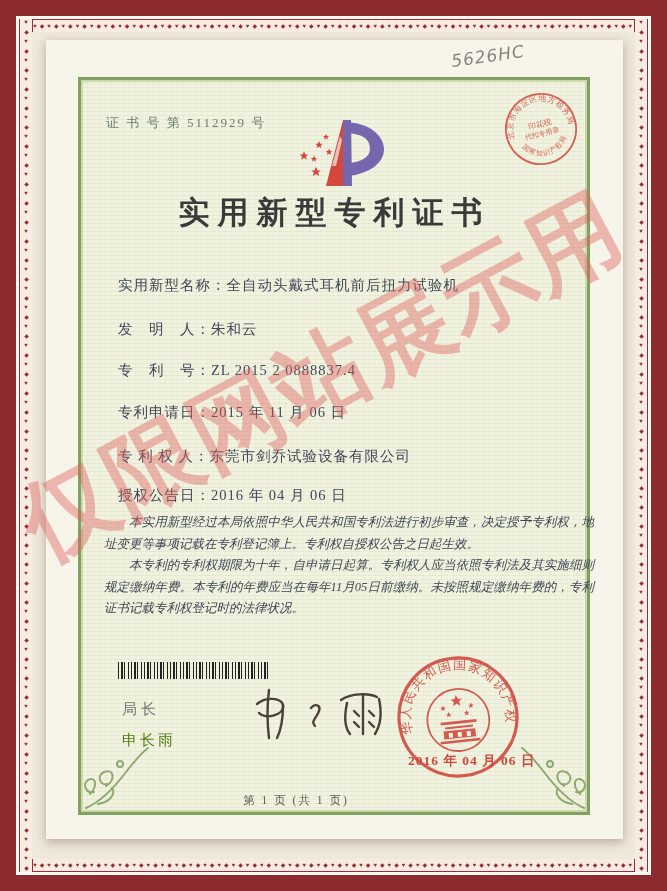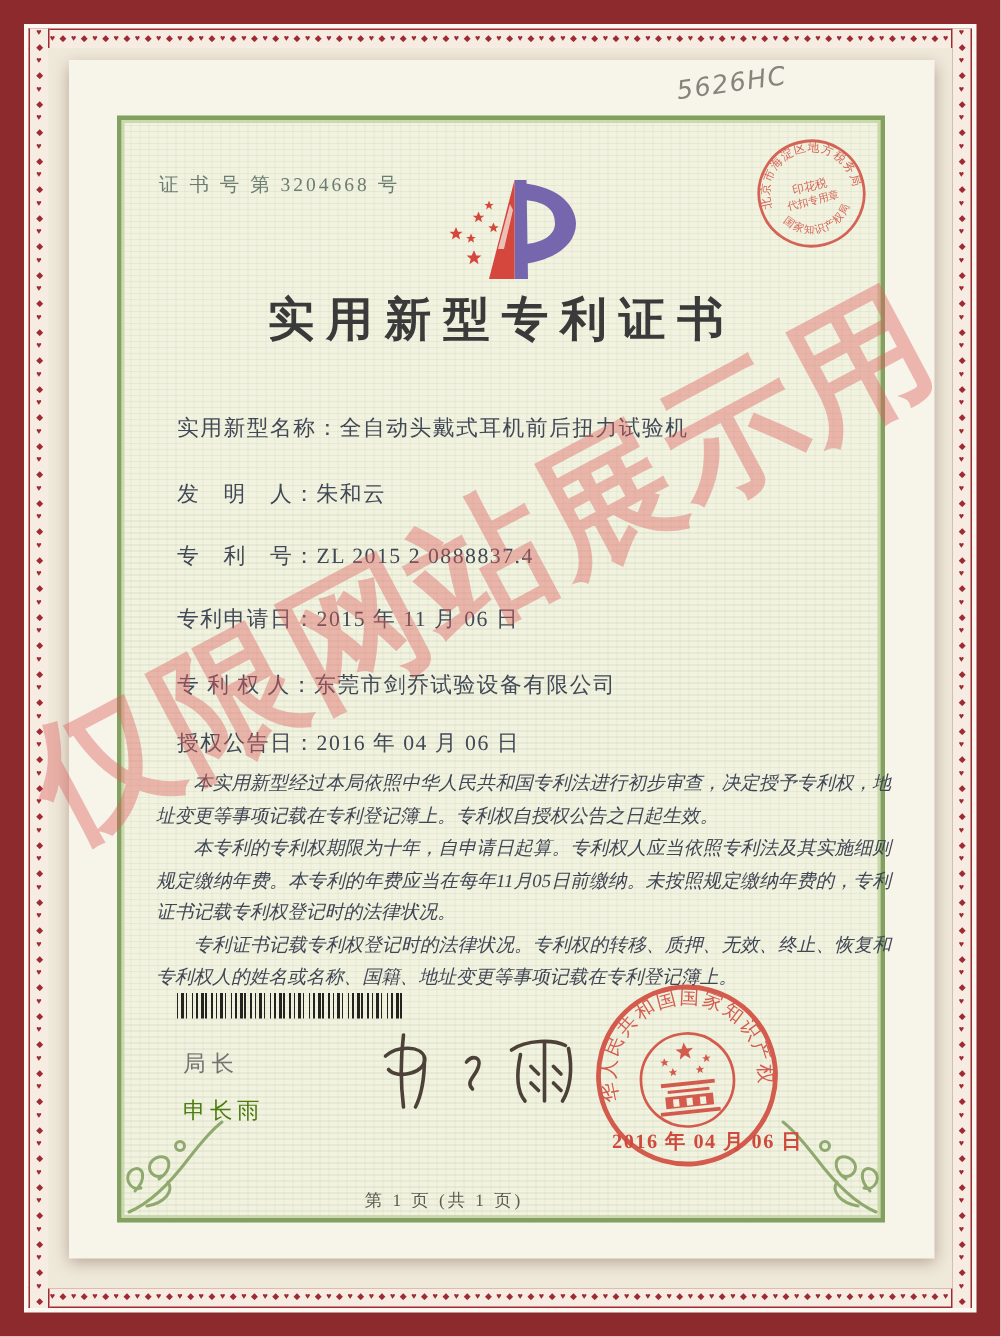--- a/index.html
+++ b/index.html
@@ -70,21 +70,21 @@
     <svg class="corner-flourish" style="left:472px;top:702px;transform:scaleX(-1);" viewBox="0 0 72 72">
       <g fill="none" stroke="#7f9d5c" stroke-width="2" stroke-linecap="round" opacity=".85">
         <path d="M6,66 C20,60 34,46 46,30 C54,20 60,12 68,6"></path>
         <path d="M10,52 C18,44 16,34 8,38 C2,42 6,52 14,50"></path>
         <path d="M26,44 C36,38 34,26 24,30 C16,34 20,44 28,42"></path>
         <path d="M18,62 C30,60 36,52 32,46"></path>
         <circle cx="40" cy="22" r="3"></circle>
       </g>
     </svg>
 
-    <div class="abs cert-no z5">证 书 号 第 3204668 号</div>
+    <div class="abs cert-no z5">证 书 号 第 5112929 号</div>
 
     <div class="abs annotation z5">5626HC</div>
 
     <div class="abs stamp-wrap z5">
       <svg viewBox="0 0 100 100" width="78" height="78">
         <defs>
           <path id="arcTop" d="M16.2,62.3 A36,36 0 1 1 83.8,62.3" fill="none"></path>
           <path id="arcBot" d="M17,58 A34,34 0 0 0 83,58" fill="none"></path>
         </defs>
         <circle cx="50" cy="50" r="45" fill="none" stroke="#cf4a3d" stroke-width="2.4"></circle>
@@ -123,21 +123,20 @@
     <div class="abs field z5" style="top:236px;"><span>实用新型名称：</span><span>全自动头戴式耳机前后扭力试验机</span></div>
     <div class="abs field z5" style="top:280px;"><span>发　明　人：</span><span>朱和云</span></div>
     <div class="abs field z5" style="top:321px;"><span>专　利　号：</span><span>ZL 2015 2 0888837.4</span></div>
     <div class="abs field z5" style="top:363px;text-align:right;"><span>专利申请日：</span><span>2015 年 11 月 06 日</span></div>
     <div class="abs field z5" style="top:407px;"><span>专 利 权 人：</span><span>东莞市剑乔试验设备有限公司</span></div>
     <div class="abs field z5" style="top:446px;"><span>授权公告日：</span><span>2016 年 04 月 06 日</span></div>
 
     <div class="abs paras z5">
       <p>本实用新型经过本局依照中华人民共和国专利法进行初步审查，决定授予专利权，地址变更等事项记载在专利登记簿上。专利权自授权公告之日起生效。</p>
       <p>本专利的专利权期限为十年，自申请日起算。专利权人应当依照专利法及其实施细则规定缴纳年费。本专利的年费应当在每年11月05日前缴纳。未按照规定缴纳年费的，专利证书记载专利权登记时的法律状况。</p>
-      <p>专利证书记载专利权登记时的法律状况。专利权的转移、质押、无效、终止、恢复和专利权人的姓名或名称、国籍、地址变更等事项记载在专利登记簿上。</p>
     </div>
 
     <div class="abs barcode z5"></div>
 
     <div class="abs director-title z5">局长</div>
     <div class="abs director-name z5">申长雨</div>
 
     <svg class="abs z5" style="left:165px;top:640px;" width="190" height="65" viewBox="0 0 190 65">
       <g fill="none" stroke="#4c4138" stroke-width="2.4" stroke-linecap="round">
         <path d="M58,10 C56,26 56,42 58,58"></path>

